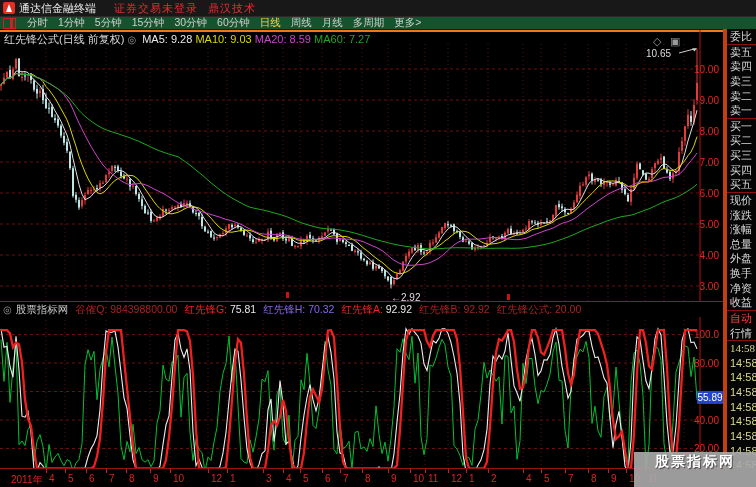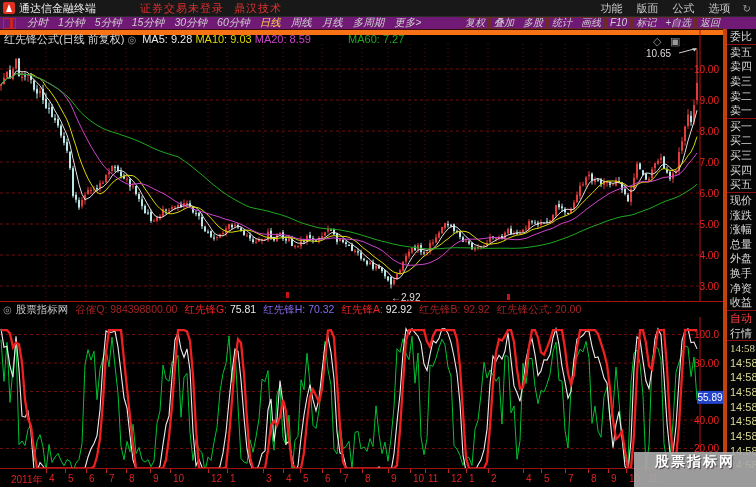--- a/index.html
+++ b/index.html
@@ -7,29 +7,29 @@
        font-family:"Liberation Sans",sans-serif;-webkit-font-smoothing:antialiased;}
   
   .menubar{position:absolute;top:0;left:0;width:756px;height:16px;background:#181818;
            border-bottom:1px solid #2a2a2a;display:flex;align-items:center;
            font-size:11px;color:#c8c8c8;white-space:nowrap;}
   .logo{width:12px;height:12px;background:#e03020;border-radius:2px;margin:0 4px 0 3px;position:relative;flex:0 0 auto;}
   .logo:after{content:"";position:absolute;left:3px;top:2px;width:0;height:0;
               border-left:3px solid transparent;border-right:3px solid transparent;border-bottom:8px solid #fff;}
   .appname{color:#e8e8e8;margin-right:18px;}
   .mitem{margin:0 9px;cursor:default;}
-  .status-red{color:#e03030;margin-left:26px;letter-spacing:1px;}
+  .status-red{color:#e03030;letter-spacing:1px;}
   .status-red span{margin-right:10px;}
   .mb-right{margin-left:auto;display:flex;align-items:center;}
   .mb-right .mitem{margin:0 7px;}
   .mb-ico{color:#9a9a9a;margin:0 5px;font-size:10px;}
   
-  .toolbar{position:absolute;top:17px;left:0;width:756px;height:12px;background:#701a75;
+  .toolbar{position:absolute;top:17px;left:0;width:756px;height:12px;background:#14532d;
            display:flex;align-items:center;font-size:10.5px;color:#cfcfcf;white-space:nowrap;
-           border-bottom:6px solid #f97316;font-style:italic;}
+           border-bottom:3px solid #f97316;}
   .tb-ico{width:11px;height:9px;border:1px solid #cc2222;margin:0 6px 0 3px;position:relative;flex:0 0 auto;}
   .tb-ico:after{content:"";position:absolute;right:2px;top:0;bottom:0;width:3px;background:#cc2222;}
   .pitem{margin:0 5px;cursor:default;}
   .pitem.active{color:#ffd24a;}
   .tb-right{margin-left:auto;display:flex;align-items:center;margin-right:32px;}
   .tb-btn{border:1px solid #6a2a2a;padding:0 3px;margin-left:1px;height:10px;line-height:10px;
           font-size:10px;color:#cfcfcf;}
   
   .mainchart{position:absolute;top:29px;left:0;width:723px;height:272px;border-top:1px solid #3a0d0d;}
   .chart-header{position:absolute;top:32px;left:4px;font-size:11px;color:#d8d8d8;white-space:nowrap;z-index:5;}
@@ -65,45 +65,29 @@
 </style>
 </head>
 <body>
 
 <div id="app">
 
   <div class="menubar">
     <span class="logo"></span>
     <span class="appname">通达信金融终端</span>
     <span class="status-red" id="status-red"><span>证券交易未登录</span><span>鼎汉技术</span></span>
-    <span class="mb-right">
-      <span id="menu-right-items"><span class="mitem">功能</span><span class="mitem">版面</span><span class="mitem">公式</span><span class="mitem">选项</span></span>
-      <span id="menu-icons"><span class="mb-ico">↻</span></span>
-
-    </span>
   </div>
 
   <div class="toolbar">
     <span class="tb-ico"></span>
     <span id="period-items"><span class="pitem">分时</span><span class="pitem">1分钟</span><span class="pitem">5分钟</span><span class="pitem">15分钟</span><span class="pitem">30分钟</span><span class="pitem">60分钟</span><span class="pitem active">日线</span><span class="pitem">周线</span><span class="pitem">月线</span><span class="pitem">多周期</span><span class="pitem">更多&gt;</span></span>
-    <span class="tb-right" id="toolbar-buttons">
-        <span class="tb-btn">复权</span>
-        <span class="tb-btn">叠加</span>
-        <span class="tb-btn">多股</span>
-        <span class="tb-btn">统计</span>
-        <span class="tb-btn">画线</span>
-        <span class="tb-btn">F10</span>
-        <span class="tb-btn">标记</span>
-        <span class="tb-btn">+自选</span>
-        <span class="tb-btn">返回</span>
-      </span>
   </div>
 
   <div class="chart-header">
-    <span>红先锋公式(日线 前复权)</span><span class="eye">◎</span><span id="ma-values"><span style="color: rgb(232, 232, 232);"> MA5: 9.28</span><span style="color: rgb(216, 216, 0);"> MA10: 9.03</span><span style="color: rgb(204, 68, 204);"> MA20: 8.59</span><span style="color: rgb(31, 168, 31); padding-left: 34px;"> MA60: 7.27</span></span>
+    <span>红先锋公式(日线 前复权)</span><span class="eye">◎</span><span id="ma-values"><span style="color: rgb(232, 232, 232);"> MA5: 9.28</span><span style="color: rgb(216, 216, 0);"> MA10: 9.03</span><span style="color: rgb(204, 68, 204);"> MA20: 8.59</span><span style="color: rgb(31, 168, 31);"> MA60: 7.27</span></span>
   </div>
   <div class="mainchart">
     <svg id="mainsvg" width="723" height="272">
         <line x1="46" y1="14" x2="46" y2="272" stroke="#581010" stroke-dasharray="1,3"></line>
         <line x1="65" y1="14" x2="65" y2="272" stroke="#581010" stroke-dasharray="1,3"></line>
         <line x1="86" y1="14" x2="86" y2="272" stroke="#581010" stroke-dasharray="1,3"></line>
         <line x1="106" y1="14" x2="106" y2="272" stroke="#581010" stroke-dasharray="1,3"></line>
         <line x1="126" y1="14" x2="126" y2="272" stroke="#581010" stroke-dasharray="1,3"></line>
         <line x1="150" y1="14" x2="150" y2="272" stroke="#581010" stroke-dasharray="1,3"></line>
         <line x1="170" y1="14" x2="170" y2="272" stroke="#581010" stroke-dasharray="1,3"></line>

